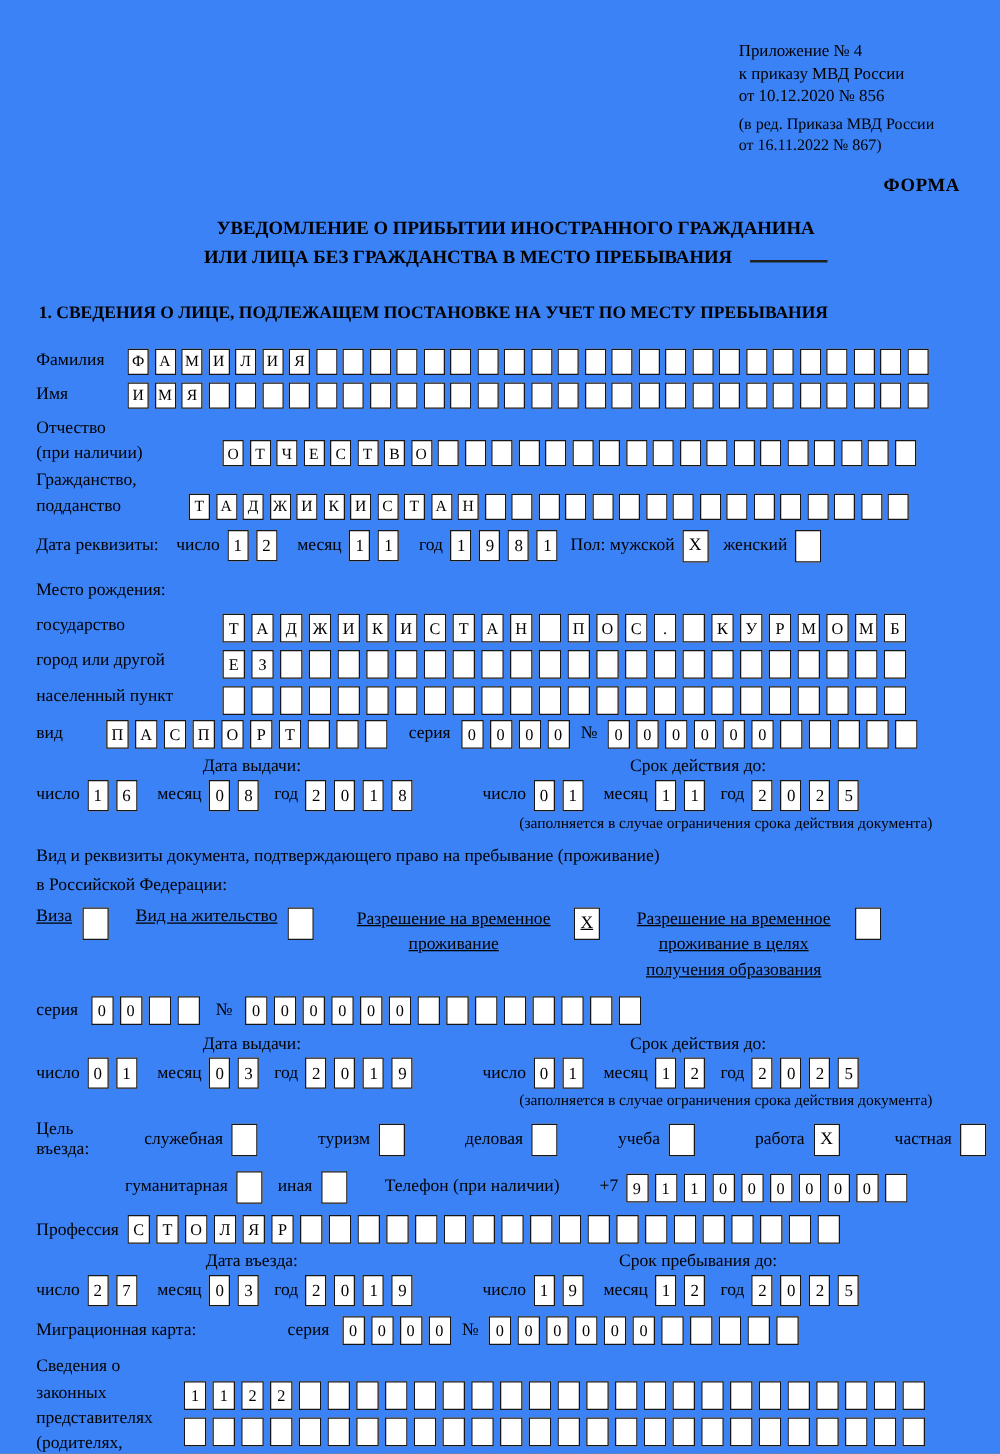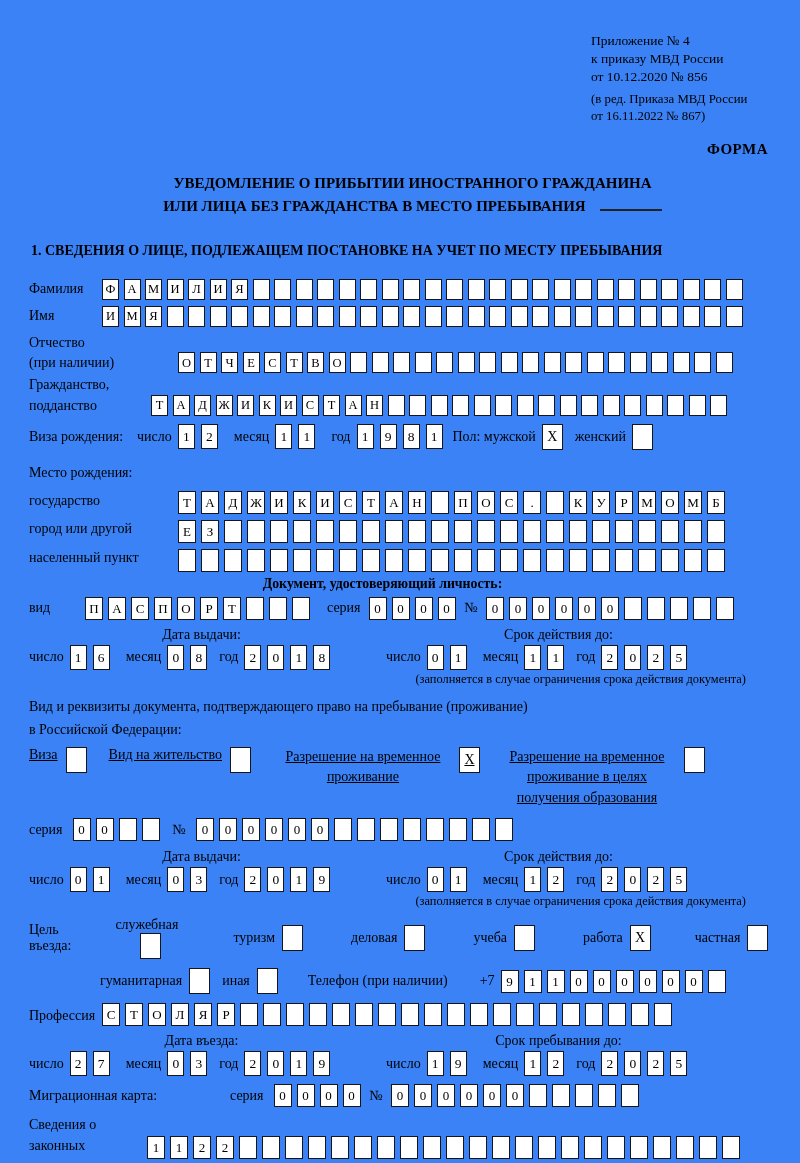--- a/index.html
+++ b/index.html
@@ -215,21 +215,21 @@
           <span class="box"></span>
           <span class="box"></span>
           <span class="box"></span>
           <span class="box"></span>
           <span class="box"></span>
           <span class="box"></span>
         </span>
     </div>
 
     <div class="dline" style="margin-bottom:9px;">
-      <span class="dl">Виза рождения:</span>
+      <span class="dl">Дата реквизиты:</span>
       <span class="dl" style="margin-left:8px;">число</span>
       <span class="boxes date">
           <span class="box">1</span>
           <span class="box">2</span>
         </span>
       <span class="dl dg">месяц</span>
       <span class="boxes date">
           <span class="box">1</span>
           <span class="box">1</span>
         </span>
@@ -332,21 +332,20 @@
             <span class="box"></span>
             <span class="box"></span>
             <span class="box"></span>
             <span class="box"></span>
             <span class="box"></span>
             <span class="box"></span>
           </span>
       </span>
     </div>
 
-    <div class="doc-heading">Документ, удостоверяющий личность:</div>
 
     <div class="dline" style="margin-bottom:7px;">
       <span class="dl w50">вид</span>
       <span class="boxes md">
           <span class="box">П</span>
           <span class="box">А</span>
           <span class="box">С</span>
           <span class="box">П</span>
           <span class="box">О</span>
           <span class="box">Р</span>
@@ -528,21 +527,21 @@
               <span class="box">2</span>
               <span class="box">5</span>
             </span>
         </div>
       </div>
     </div>
     <div class="note-line">(заполняется в случае ограничения срока действия документа)</div>
 
     <div class="dline" style="margin-bottom:9px;gap:36px;">
       <span class="dl">Цель въезда:</span>
-      <span class="opt" style="margin-left:2px;flex-direction:column;">
+      <span class="opt" style="margin-left:2px;">
         <span class="ol">служебная</span>
         <span class="boxes chk">
             <span class="box"></span>
           </span>
       </span>
       <span class="opt">
         <span class="ol">туризм</span>
         <span class="boxes chk">
             <span class="box"></span>
           </span>

